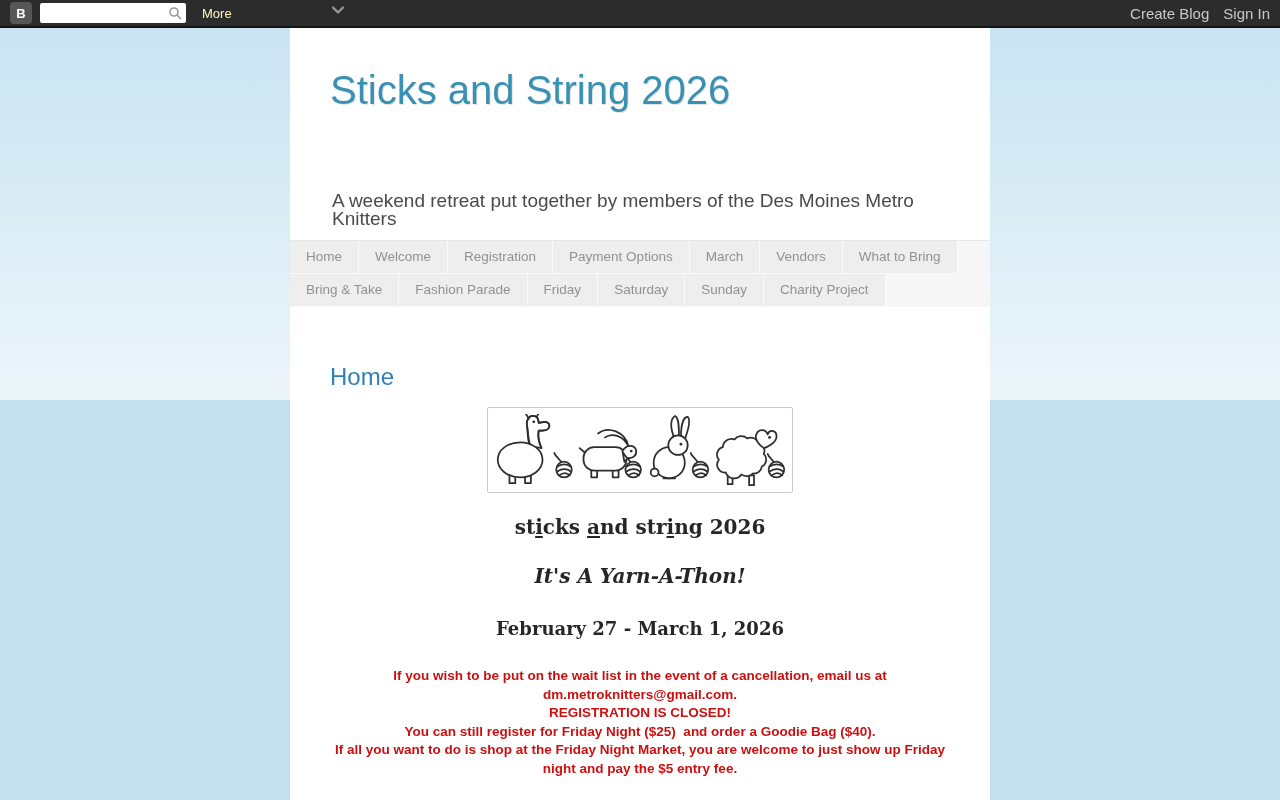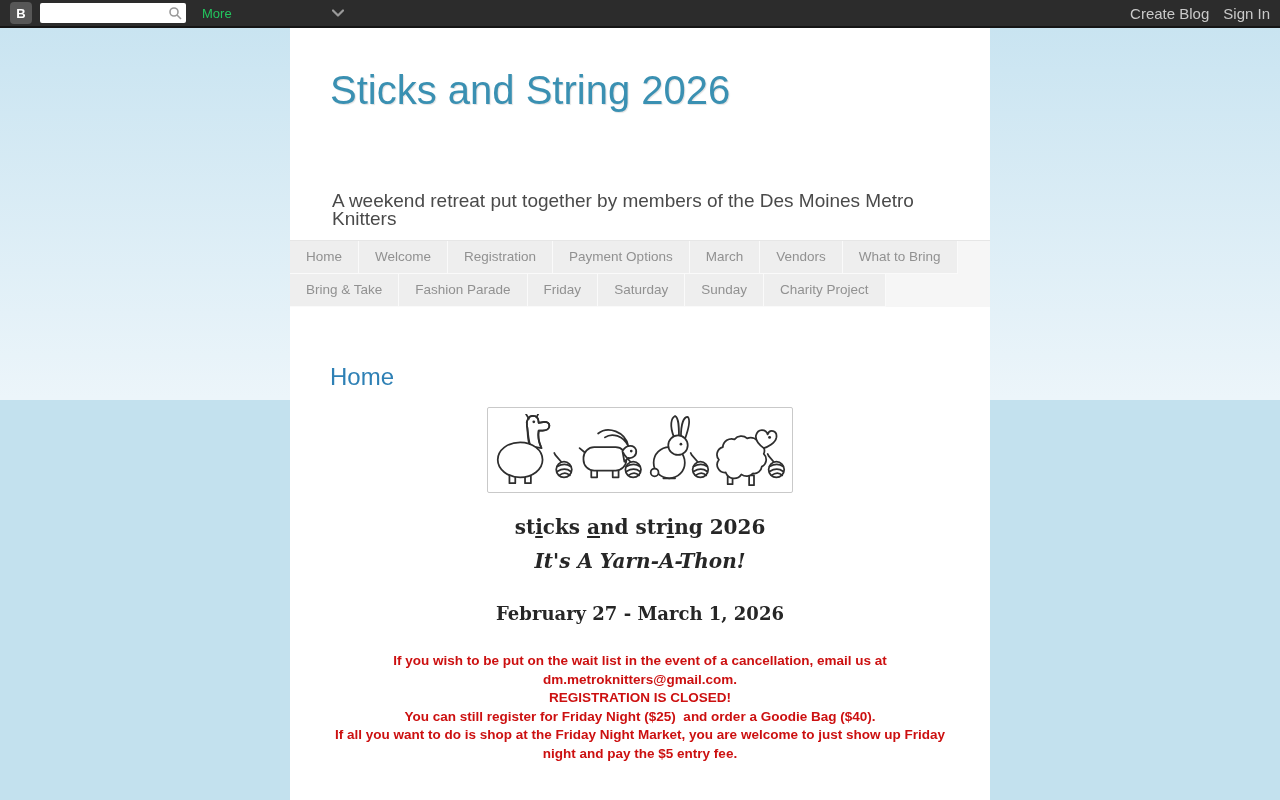--- a/index.html
+++ b/index.html
@@ -29,22 +29,22 @@
   .search-box {
     margin-left: 8px; width: 146px; height: 20px; background: #fff;
     border: none; border-radius: 2px; position: relative; display: flex; align-items: center;
   }
   .search-box input {
     border: none; outline: none; background: transparent; width: 120px;
     height: 18px; margin-left: 4px; font-size: 12px;
   }
   .search-icon { position: absolute; right: 4px; top: 3px; width: 14px; height: 14px; }
   .more-dd {
-    margin-left: 16px; width: 146px; display: flex; align-items: center;
-    justify-content: space-between; color: #22c55e; font-size: 13px; cursor: pointer;
+    margin-left: 16px; width: 146px; display: flex; align-items: flex-start;
+    justify-content: space-between; color: #fef9c3; font-size: 13px; cursor: pointer;
   }
   .more-dd .chev { margin-right: 4px; display: inline-flex; }
   .nav-spacer { flex: 1; }
   .nav-link { color: #c9c9c9; font-size: 15px; margin-right: 14px; cursor: pointer; text-decoration: none; }
   .nav-link:last-child { margin-right: 10px; text-align: right; }
 
   
   .page-column {
     width: 700px; margin: 0 auto; background: #ffffff; min-height: 772px;
   }
@@ -72,21 +72,21 @@
     margin: 0 0 16px 0; font-size: 24px; font-weight: normal; color: #2e80b5; cursor: pointer;
   }
   .banner-wrap { text-align: center; }
   .banner-box {
     display: inline-block; border: 1px solid #c9c9c9; background: #fff;
     padding: 6px 4px 2px 4px; border-radius: 2px; cursor: pointer;
   }
   .serif-line { font-family: "DejaVu Serif", serif; text-align: center; color: #262626; }
   .sticks-heading { font-size: 20px; font-weight: bold; margin-top: 18px; }
   .sticks-heading .u { text-decoration: underline; text-underline-offset: 2px; }
-  .yarn-line { font-size: 20px; font-weight: bold; font-style: italic; margin-top: 10px; }
+  .yarn-line { font-size: 20px; font-weight: bold; font-style: italic; margin-top: 25px; }
   .date-line { font-size: 18px; font-weight: bold; margin-top: 30px; }
   .notice {
     margin: 28px auto 0 auto; width: 620px; text-align: center;
     color: #cc1010; font-weight: bold; font-size: 13.5px; line-height: 18.5px;
   }
   .notice-line { white-space: pre-wrap; }
 
   svg.lineart { display: block; }
 </style>
 </head>

